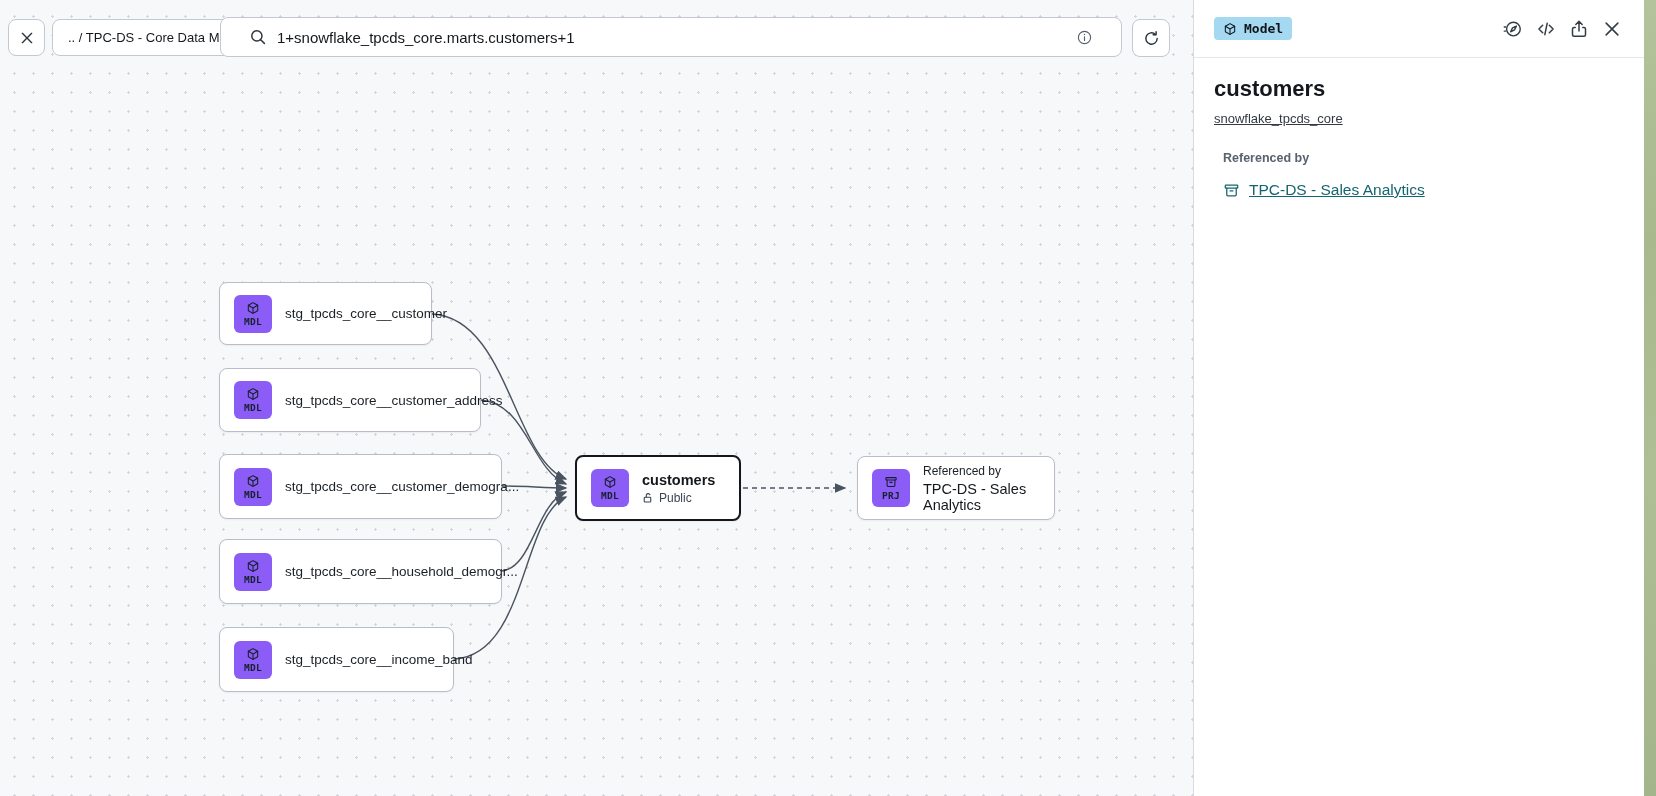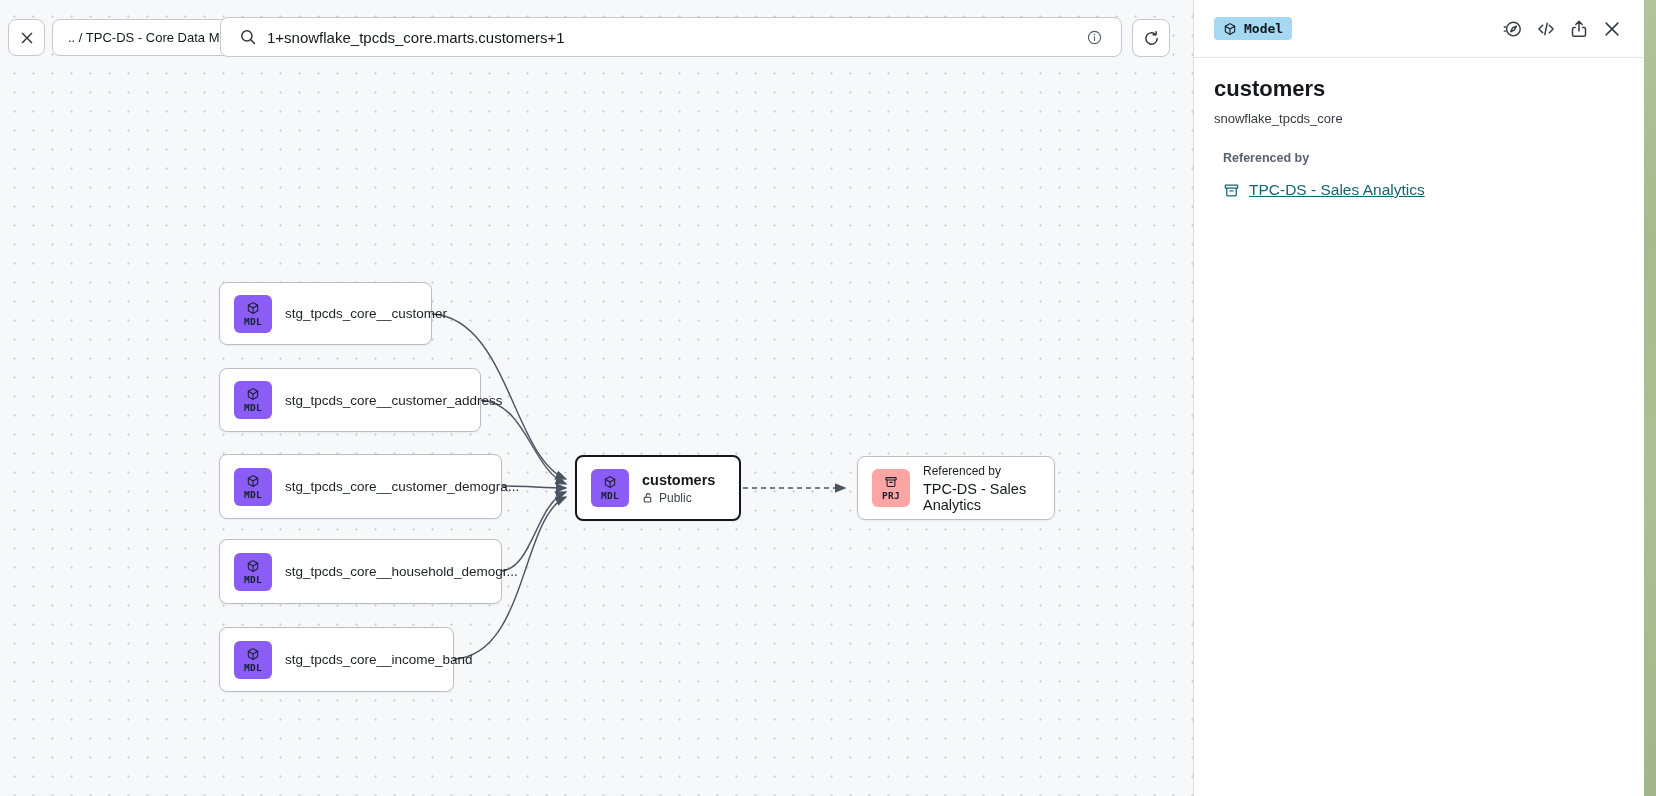--- a/index.html
+++ b/index.html
@@ -17,21 +17,21 @@
   
   .tbtn {
     position: absolute; background: #fff; border: 1px solid #c3c8d1; border-radius: 8px;
     display: flex; align-items: center; justify-content: center; color: #2b323c; cursor: pointer;
   }
   .btn-close  { left: 8px;  top: 19px; width: 37px; height: 37px; }
   .btn-crumb  { left: 52px; top: 19px; height: 37px; padding: 0 15px; font-size: 13px; color: #14181d; white-space: nowrap; }
   .searchbar  {
     position: absolute; left: 220px; top: 17px; width: 902px; height: 40px;
     background: #fff; border: 1px solid #c3c8d1; border-radius: 8px;
-    display: flex; align-items: center; gap: 10px; padding: 0 18px; color: #30363e;
+    display: flex; align-items: center; gap: 10px; padding: 0 28px; color: #30363e;
   }
   .searchbar input {
     flex: 1; border: none; outline: none; font-family: "Liberation Sans", sans-serif;
     font-size: 15px; color: #14181d; background: transparent;
   }
   .btn-refresh { left: 1132px; top: 19px; width: 38px; height: 38px; }
   .icon16 { width: 16px; height: 16px; } .icon17 { width: 17px; height: 17px; }
   .icon18 { width: 18px; height: 18px; } .icon20 { width: 20px; height: 20px; }
 
   
@@ -48,21 +48,21 @@
   .node-sel { left: 575px; top: 455px; width: 166px; height: 66px; border: 2px solid #14181d; }
   .node-ref { left: 857px; top: 456px; width: 198px; height: 64px; }
 
   .badge-ic {
     flex: none; width: 38px; height: 38px; border-radius: 6px;
     display: flex; flex-direction: column; align-items: center; justify-content: center; color: #16202b;
   }
   .badge-ic svg { width: 14px; height: 14px; }
   .badge-ic .bt { font: 700 9.5px "DejaVu Sans Mono", monospace; letter-spacing: .3px; margin-top: 1px; }
   .bg-mdl { background: #8b5cf6; }
-  .bg-prj { background: #fca5a5; }
+  .bg-prj { background: #8b5cf6; }
 
   .gnode .lbl { font-size: 13.5px; color: #1a2026; white-space: nowrap; }
   .node-col { display: flex; flex-direction: column; gap: 3px; }
   .node-title { font-size: 14.5px; font-weight: 700; color: #14181d; }
   .vis-row { display: flex; align-items: center; gap: 5px; font-size: 12px; color: #3c4550; }
   .vis-row svg { width: 12px; height: 12px; }
   .ref-cap { font-size: 12px; color: #1a2026; }
   .ref-title { font-size: 14.5px; color: #14181d; }
 
   .edges { position: absolute; left: 0; top: 0; pointer-events: none; }
@@ -80,21 +80,21 @@
     display: inline-flex; align-items: center; gap: 7px; background: #a5d9f2;
     border-radius: 4px; padding: 4px 9px; color: #10161c;
     font: 600 13px "DejaVu Sans Mono", monospace;
   }
   .type-badge svg { width: 14px; height: 14px; }
   .hicons { margin-left: auto; display: flex; align-items: center; gap: 13px; color: #343c46; }
   .hicon { background: none; border: none; color: #343c46; cursor: pointer; display: flex; padding: 0; }
 
   .title-block { padding: 18px 20px 0; }
   .panel-title { font-size: 22px; font-weight: 700; color: #14181d; }
-  .panel-sub { margin-top: 9px; font-size: 13px; color: #333a43; }
+  .panel-sub { margin-top: 9px; font-size: 13px; color: #333a43; text-decoration: underline; }
 
   .tabs { display: flex; padding: 0 20px; margin-top: 26px; border-bottom: 1px solid #e0e3e8; }
   .tab {
     padding: 11px 14px 12px; font-size: 15px; color: #3f4752; cursor: pointer;
     display: flex; align-items: center; gap: 8px; background: none; border: none;
     font-family: "Liberation Sans", sans-serif; border-bottom: 3px solid transparent; margin-bottom: -1px;
   }
   .tab.active { color: #156570; font-weight: 700; border-bottom-color: #156570; }
   .count-pill {
     background: #0f5f6a; color: #fff; font-size: 11.5px; font-weight: 700;

